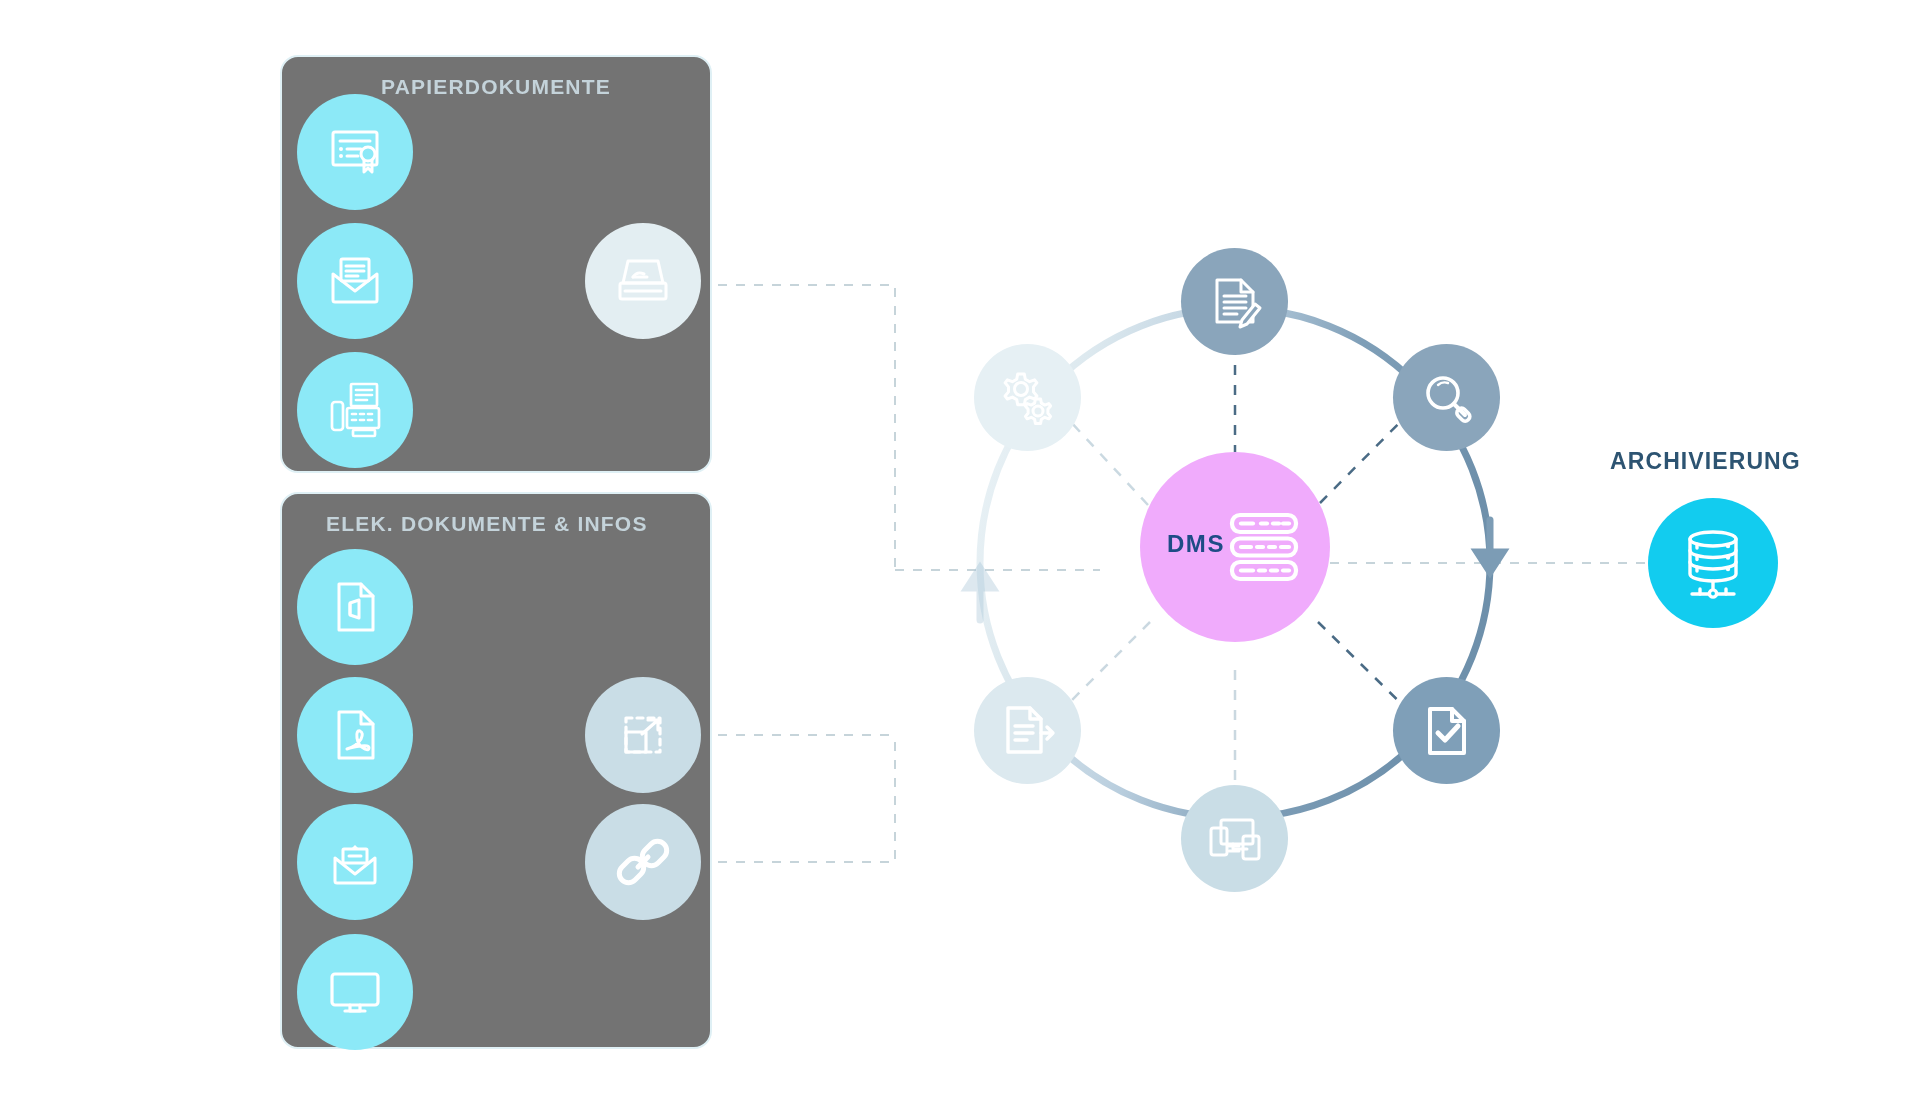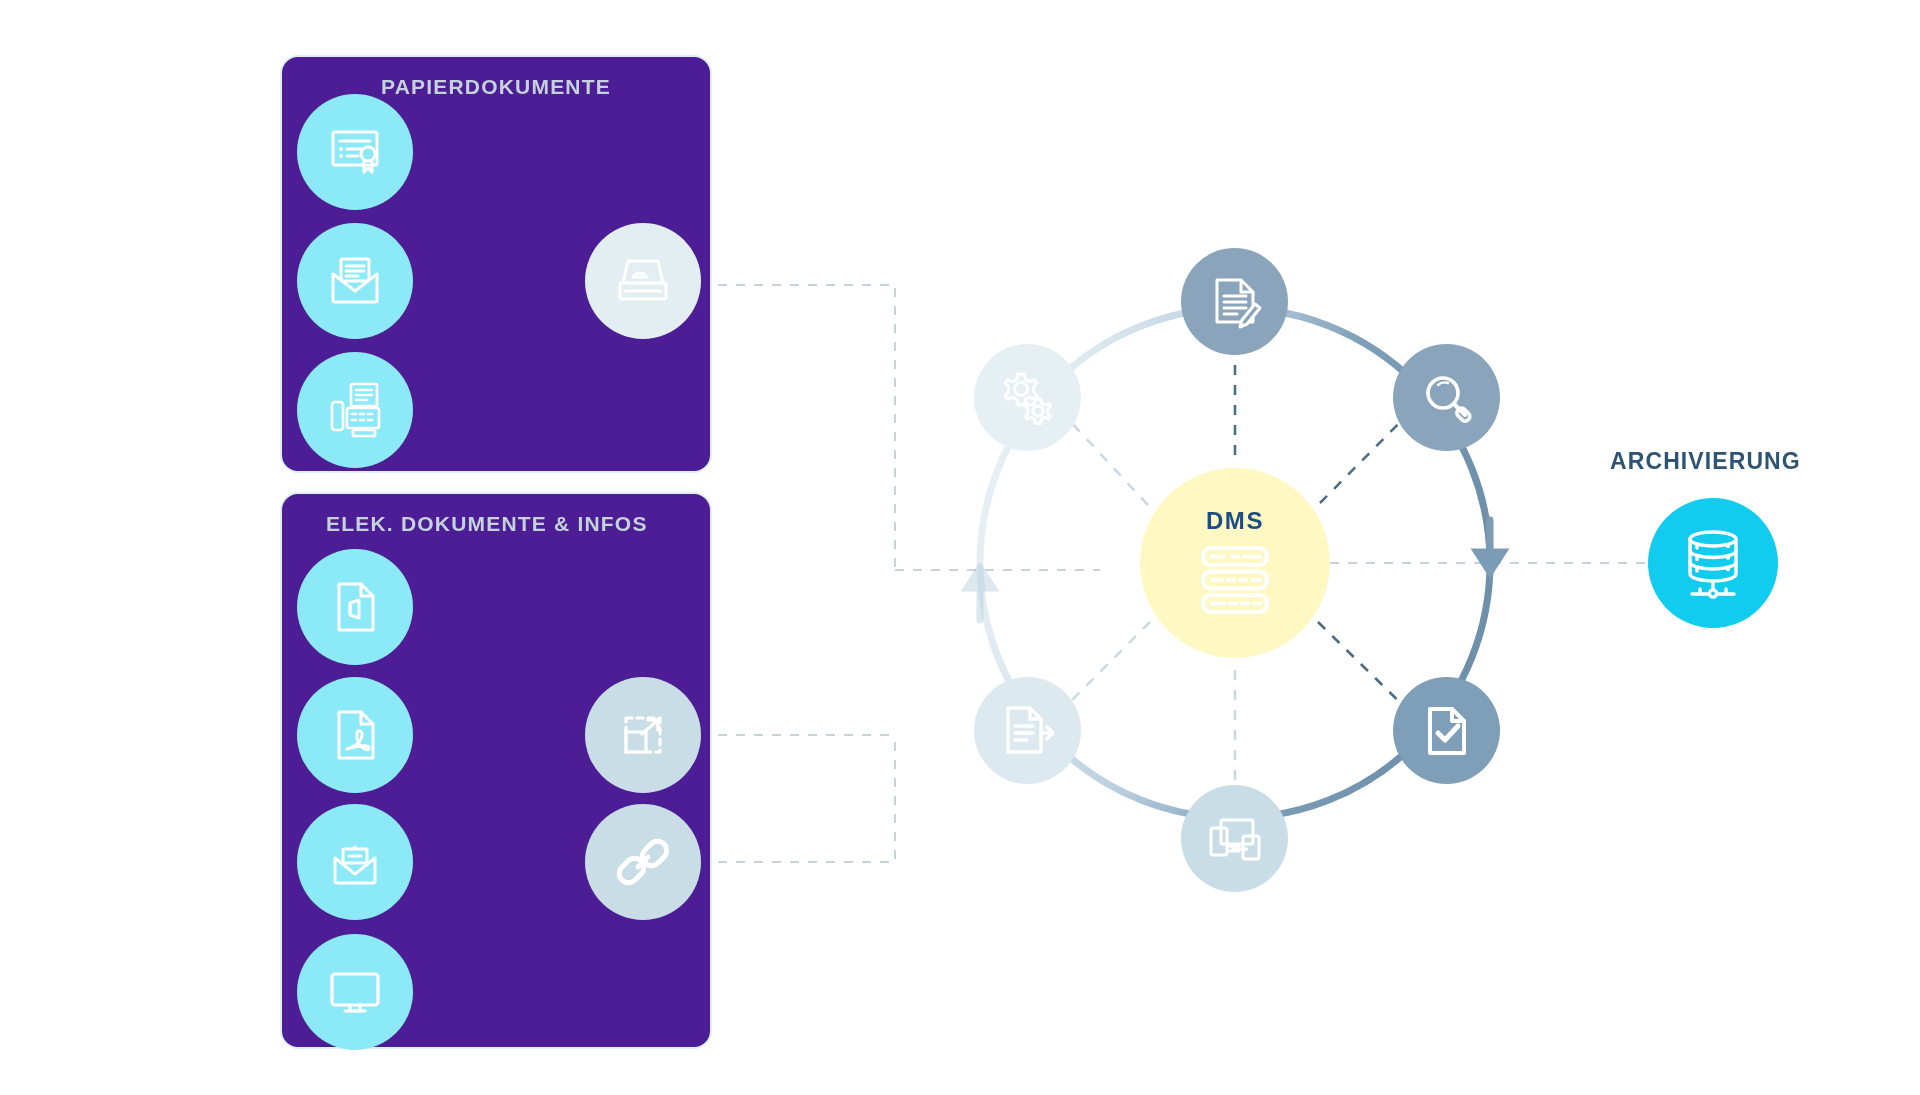--- a/index.html
+++ b/index.html
@@ -24,21 +24,21 @@
     position: absolute;
     left: 0; top: 0;
     width: 1920px;
     height: 1095px;
     overflow: visible;
   }
   .panel {
     position: absolute;
     border: 2px solid #dff0f5;
     border-radius: 18px;
-    background: #4c1d95;
+    background: #737373;
     box-sizing: border-box;
   }
   #panel-paper { left: 280px; top: 55px; width: 432px; height: 418px; }
   #panel-elec  { left: 280px; top: 492px; width: 432px; height: 557px; }
   .panel-title {
     position: absolute;
     width: 100%;
     text-align: center;
     font-weight: bold;
     font-size: 21px;
@@ -63,26 +63,26 @@
     letter-spacing: 1.1px;
     white-space: nowrap;
   }
   #archiv-label {
     left: 1610px; top: 448px;
     font-size: 23px;
     color: #2d5472;
   }
   #dms-circle {
     position: absolute;
-    left: 1140px; top: 468px;
+    left: 1140px; top: 452px;
     width: 190px; height: 190px;
     border-radius: 50%;
-    background: #fef9c3;
+    background: #f0abfc;
     display: flex;
-    flex-direction: column;
+    flex-direction: row;
     align-items: center;
     justify-content: center;
   }
   #dms-circle .dms-text {
     font-size: 24px;
     font-weight: bold;
     color: #1e4c86;
     letter-spacing: 1.6px;
     margin-bottom: 6px;
   }

